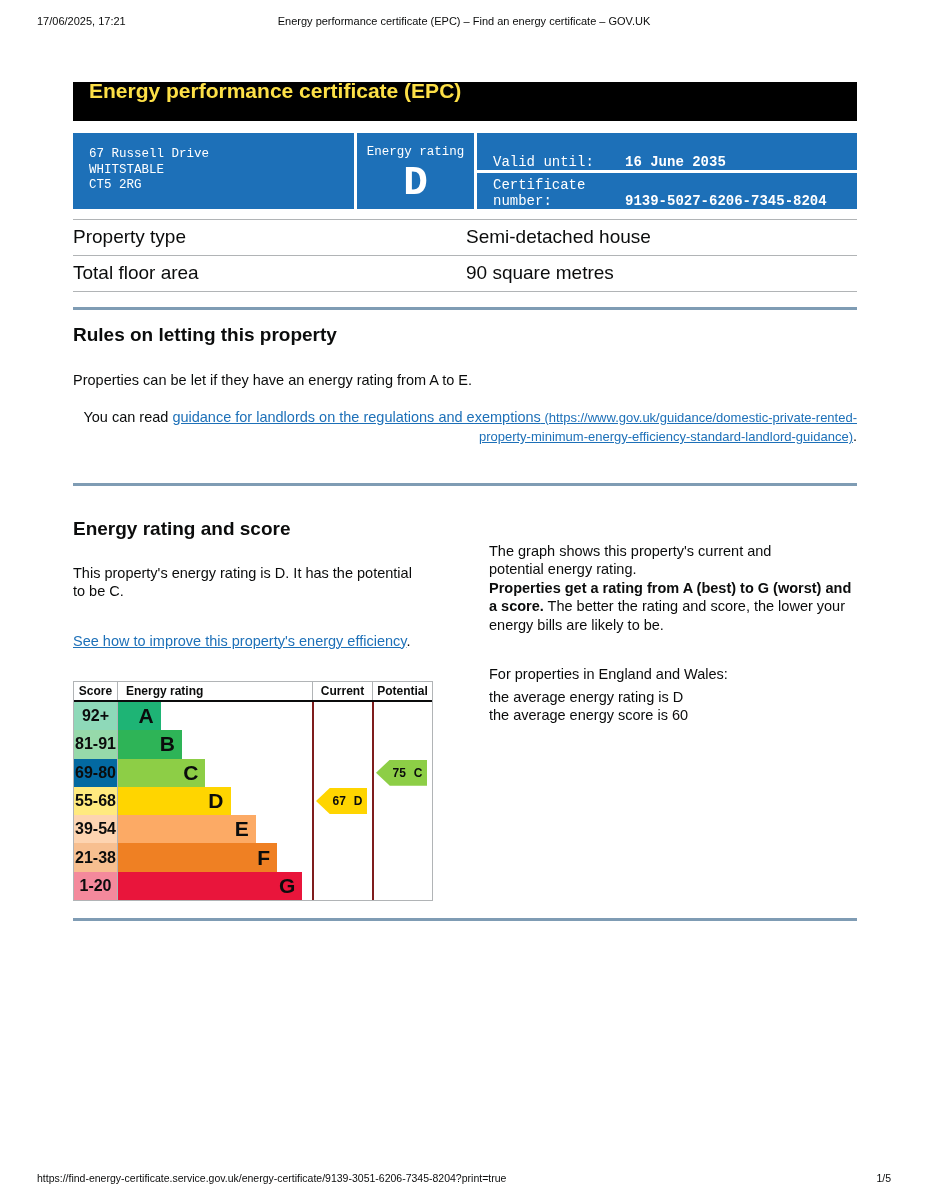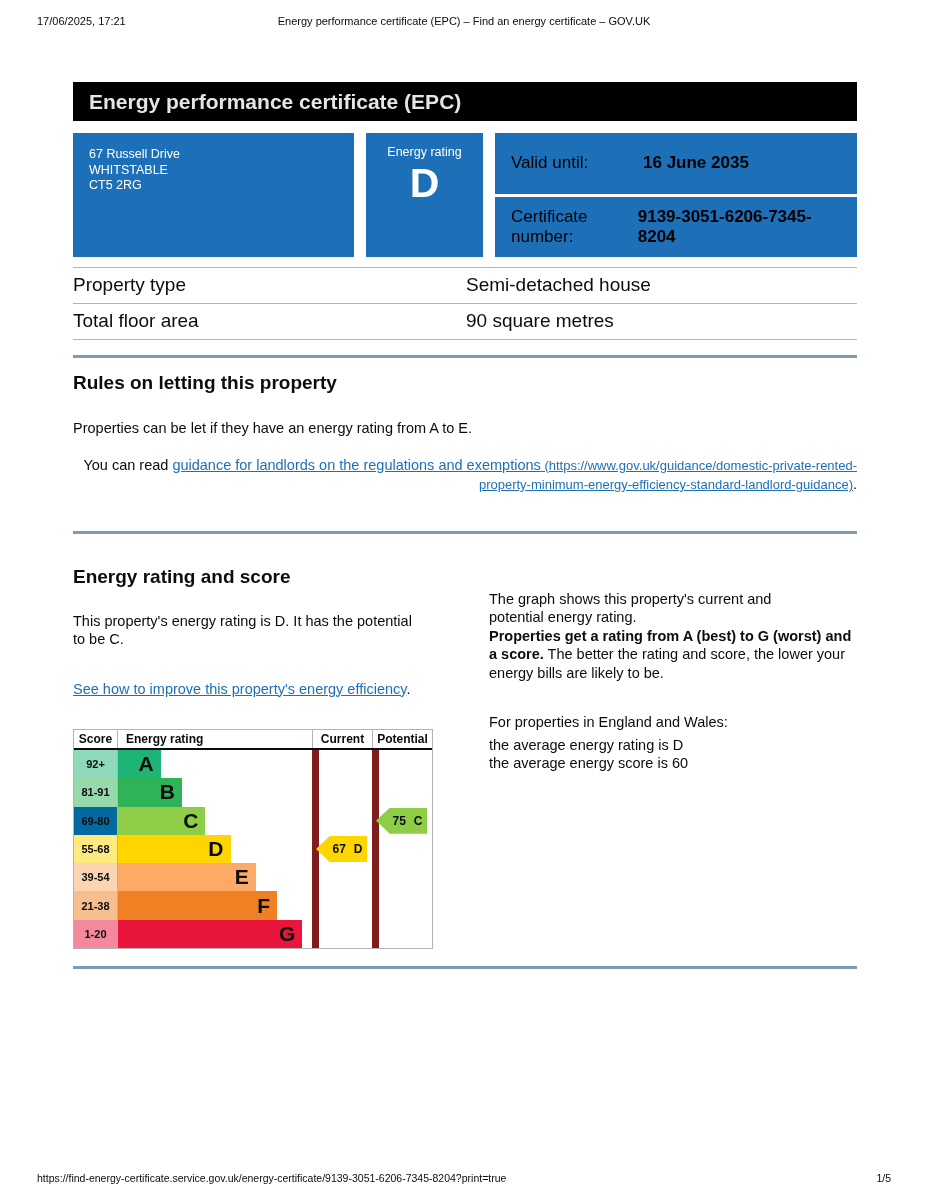--- a/index.html
+++ b/index.html
@@ -15,34 +15,34 @@
   .print-header .ph-date { position: absolute; left: 0; top: 0; }
   .print-header .ph-title { position: absolute; left: 0; right: 0; top: 0; text-align: center; }
   .print-footer { position: absolute; bottom: 14px; left: 37px; right: 37px; height: 14px; font-size: 10.5px; }
   .print-footer .pf-url { position: absolute; left: 0; top: 0; }
   .print-footer .pf-page { position: absolute; right: 0; top: 0; }
 
   .content { padding: 82px 71px 0 73px; }
 
   
   .banner {
-    background: #000000; color: #e5e5e5; height: 39px;
-    display: flex; align-items: center; padding: 18px 16px;
+    background: #000000; color: #fde047; height: 39px;
+    display: flex; align-items: flex-end; padding: 18px 16px;
   }
   .banner h1 { margin: 0; font-size: 21px; font-weight: bold; }
 
   
-  .summary { margin-top: 12px; height: 124px; display: flex; gap: 12px; }
+  .summary { margin-top: 12px; height: 76px; display: flex; gap: 3px; font-family: Liberation Mono, monospace; }
   .summary .box { background: #1d70b8; color: #ffffff; }
   .sum-address { width: 281px; padding: 14px 16px; font-size: 12.5px; line-height: 15.5px; }
   .sum-rating { width: 117px; text-align: center; padding-top: 12px; }
   .sum-rating .rating-label { font-size: 12.5px; }
   .sum-rating .rating-letter { font-size: 41px; font-weight: bold; line-height: 46px; margin-top: 1px; }
   .sum-right { flex: 1; display: flex; flex-direction: column; gap: 3px; background: transparent !important; }
-  .sum-right .rrow { background: #1d70b8; color: #000000; flex: 1; display: flex; align-items: center; padding: 0 16px; font-size: 17px; }
+  .sum-right .rrow { background: #1d70b8; color: #ffffff; flex: 1; display: flex; align-items: flex-end; padding: 0 16px; font-size: 14px; }
   .sum-right .rlabel { width: 132px; }
   .sum-right .rvalue { font-weight: bold; }
 
   
   .facts { margin-top: 10px; border-top: 1px solid #b1b4b6; font-size: 19px; }
   .facts .prow { display: flex; padding: 6px 0 7px; border-bottom: 1px solid #b1b4b6; }
   .facts .plabel { width: 393px; }
 
   .divider { height: 3px; background: #7f9cb4; border: none; }
   .divider-1 { margin-top: 15px; }
@@ -68,25 +68,25 @@
   .col-right .rp3 { margin-top: 31px; }
   .col-right .rp4 { margin-top: 4px; }
 
   
   .epc { margin-top: 31px; width: 360px; border: 1px solid #b1b4b6; font-size: 12px; }
   .epc-head { display: grid; grid-template-columns: 43px 1fr 60px 60px; height: 20px; border-bottom: 2px solid #0b0c0c; font-weight: bold; }
   .epc-head div { display: flex; align-items: center; justify-content: center; }
   .epc-head .h-rating { justify-content: flex-start; padding-left: 8px; border-left: 1px solid #b1b4b6; }
   .epc-head .h-cur, .epc-head .h-pot { border-left: 1px solid #b1b4b6; }
   .epc-row { display: grid; grid-template-columns: 43px 1fr 60px 60px; height: 28.3px; }
-  .epc-score { display: flex; align-items: center; justify-content: center; font-weight: bold; font-size: 11px; }
+  .epc-score { display: flex; align-items: center; justify-content: center; font-weight: bold; font-size: 16px; }
   .epc-barcell { border-left: 1px solid #b1b4b6; position: relative; }
   .epc-bar { position: absolute; left: 0; top: 0; bottom: 0; }
   .epc-letter { position: absolute; right: 7px; top: 50%; transform: translateY(-50%); font-weight: bold; font-size: 21px; color: #0b0c0c; }
-  .epc-cur, .epc-pot { border-left: 7px solid #7f1d1d; position: relative; }
+  .epc-cur, .epc-pot { border-left: 2px solid #7f1d1d; position: relative; }
   .arrow {
     position: absolute; right: 5px; top: 50%; transform: translateY(-50%);
     width: 51px; height: 26px;
     clip-path: polygon(0 50%, 27% 0, 100% 0, 100% 100%, 27% 100%);
     display: flex; align-items: center; justify-content: center;
     padding-left: 12px; gap: 8px; font-weight: bold; font-size: 12px; color: #0b0c0c;
   }
 </style>
 </head>
 <body>
@@ -112,21 +112,21 @@
       <div class="rating-label">Energy rating</div>
       <div class="rating-letter">D</div>
     </div>
     <div class="sum-right">
       <div class="rrow">
         <span class="rlabel">Valid until:</span>
         <span class="rvalue">16 June 2035</span>
       </div>
       <div class="rrow">
         <span class="rlabel">Certificate number:</span>
-        <span class="rvalue">9139-3051-6206-7345-8204</span>
+        <span class="rvalue">9139-5027-6206-7345-8204</span>
       </div>
     </div>
   </div>
 
   <div class="facts">
     <div class="prow">
       <span class="plabel">Property type</span>
       <span class="pvalue">Semi-detached house</span>
     </div>
     <div class="prow">

